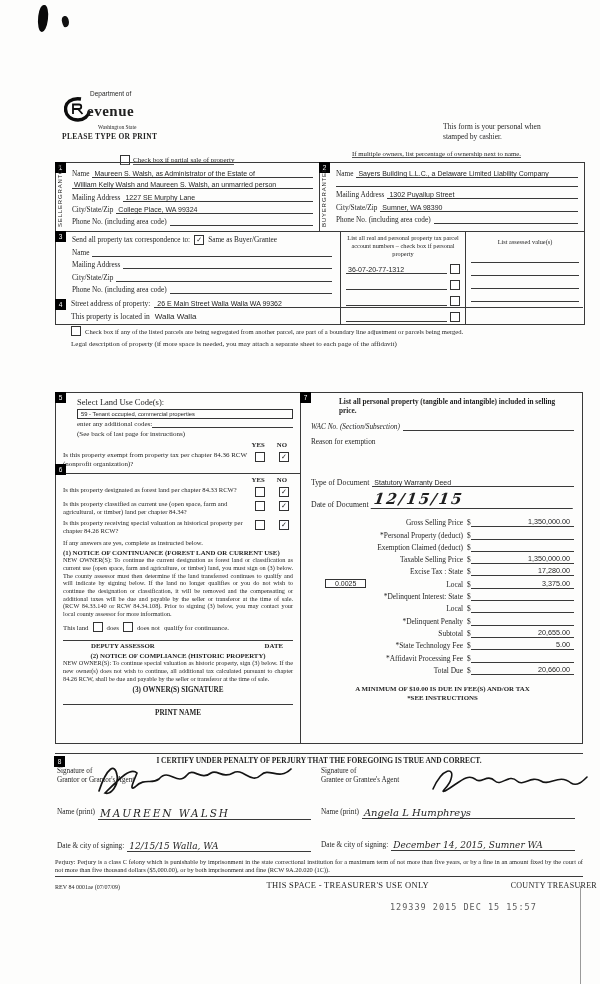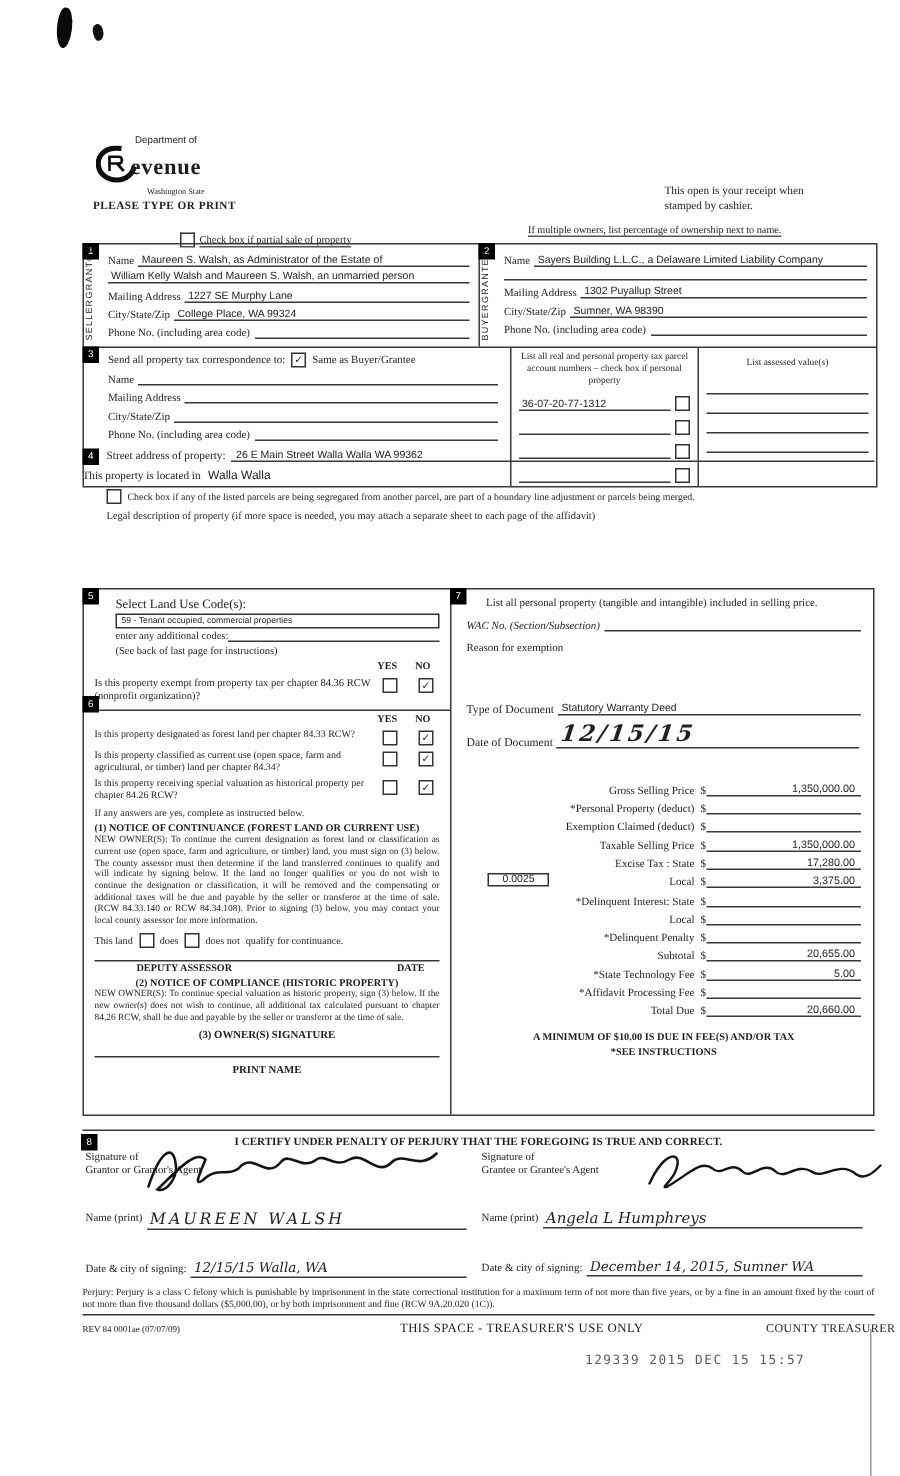--- a/index.html
+++ b/index.html
@@ -52,21 +52,21 @@
   .c-assessed{flex:1;box-sizing:border-box;padding:2px 5px;}
   .colhead{font-size:6.3px;text-align:center;line-height:1.25;}
   .prow{display:flex;align-items:flex-end;margin-top:6px;gap:3px;}
   .prow .pline{flex:1;border-bottom:1px solid #3a3a3a;font-size:7px;font-family:"Liberation Sans",sans-serif;padding:0 2px;}
   .arow{border-bottom:1px solid #3a3a3a;margin-top:12px;}
   
   .sec4{left:55px;top:299px;width:528px;}
   .s4line1{position:relative;display:flex;align-items:flex-end;padding-left:16px;}
   .s4street{font-size:7.5px;white-space:nowrap;}
   .s4val{flex:1;border-bottom:1px solid #3a3a3a;margin-left:4px;padding:0 3px;}
-  .s4loc{margin-top:4px;font-size:7.5px;display:flex;gap:5px;align-items:center;}
+  .s4loc{margin-top:4px;padding-left:16px;font-size:7.5px;display:flex;gap:5px;align-items:center;}
   .s4seg{margin-top:5px;padding-left:16px;font-size:6.6px;display:flex;gap:4px;align-items:center;}
   .s4legal{margin-top:4px;padding-left:16px;font-size:7px;}
   
   .box567{left:55px;top:392px;width:528px;height:352px;border:1px solid #3a3a3a;display:flex;box-sizing:border-box;}
   .col56{position:relative;width:245px;border-right:1px solid #3a3a3a;box-sizing:border-box;padding:4px 7px 0 7px;}
   .col7{position:relative;flex:1;box-sizing:border-box;padding:4px 8px 0 10px;}
   .s5head{font-size:8.5px;margin-left:14px;}
   .codebox{border:1px solid #333;margin:2px 0 1px 14px;padding:1px 3px;font-size:5.8px;font-family:"Liberation Sans",sans-serif;}
   .addcodes{font-size:7px;margin-left:14px;display:flex;align-items:flex-end;}
   .addcodes span.u{flex:1;border-bottom:1px solid #3a3a3a;}
@@ -78,28 +78,28 @@
   .divider{border-top:1px solid #3a3a3a;margin:4px -7px 0 -7px;}
   .anyyes{font-size:6.6px;margin-top:4px;}
   .ntitle{font-size:6.8px;font-weight:bold;margin-top:3px;}
   .nbody{font-size:6.25px;line-height:1.22;text-align:justify;}
   .thisland{font-size:6.8px;margin-top:5px;display:flex;align-items:center;gap:4px;}
   .dep-row{display:flex;justify-content:space-between;font-size:6.8px;font-weight:bold;border-top:1px solid #3a3a3a;
            margin-top:8px;padding:1px 10px 0 28px;}
   .center-b{font-size:7.2px;font-weight:bold;text-align:center;margin-top:4px;}
   .pline2{border-top:1px solid #3a3a3a;margin-top:10px;}
   
-  .s7head{font-size:7.3px;line-height:1.3;margin-left:13px;}
+  .s7head{font-size:7.3px;line-height:1.3;margin-left:28px;font-weight:bold;}
   .claiming{font-size:7.3px;margin-top:54px;}
   .wacrow{display:flex;align-items:flex-end;margin-top:6px;font-style:italic;}
   .reason{font-size:7.3px;margin-top:6px;}
   .typerow{display:flex;align-items:flex-end;margin-top:32px;}
   .daterow{display:flex;align-items:flex-end;margin-top:2px;height:20px;}
   .handdate{font-size:15px;transform:skewX(-8deg);letter-spacing:2px;font-weight:bold;}
-  .fees{margin-top:19px;}
+  .fees{margin-top:6px;}
   .fee-row{position:relative;display:flex;align-items:flex-end;height:12.3px;}
   .fee-label{width:152px;text-align:right;padding-right:4px;font-size:7.4px;white-space:nowrap;}
   .dollar{font-size:7.4px;}
   .fee-val{flex:1;border-bottom:1px solid #3a3a3a;text-align:right;font-size:7.2px;
            font-family:"Liberation Sans",sans-serif;padding-right:4px;}
   .ratebox{position:absolute;left:14px;bottom:1px;border:1px solid #333;font-size:7px;
            font-family:"Liberation Sans",sans-serif;padding:0 9px;background:#fff;}
   .minnote{margin-top:9px;text-align:center;font-size:6.9px;font-weight:bold;line-height:1.35;}
   
   .sec8{left:55px;top:753px;width:528px;border-top:1px solid #3a3a3a;}
@@ -136,21 +136,21 @@
           <path d="M17 2 C7 0.5 1.5 6 1.5 12 C1.5 18.5 7 23 14 23 C20 23 24.5 19 25.5 14" fill="none" stroke="#0d0d0d" stroke-width="3.4"></path>
           <path d="M9 17 L9 7.5 L15 7.5 C18 7.5 18 12 15 12 L9 12 M14 12 L18.5 17" fill="none" stroke="#0d0d0d" stroke-width="1.8"></path>
         </svg>
       </span>
       <span class="logo-name">evenue</span>
     </div>
     <div class="logo-state">Washington State</div>
   </div>
   <div class="abs please">PLEASE TYPE OR PRINT</div>
 
-  <div class="abs receipt">This open is your receipt when stamped by cashier.</div>
+  <div class="abs receipt">This form is your personal when stamped by cashier.</div>
 
   <div class="abs partial">
     <span class="cb"></span>
     <span>Check box if partial sale of property</span>
   </div>
   <div class="abs multiowner">If multiple owners, list percentage of ownership next to name.</div>
 
   <div class="abs table12">
     <div class="row12">
       <div class="cell c-seller">

